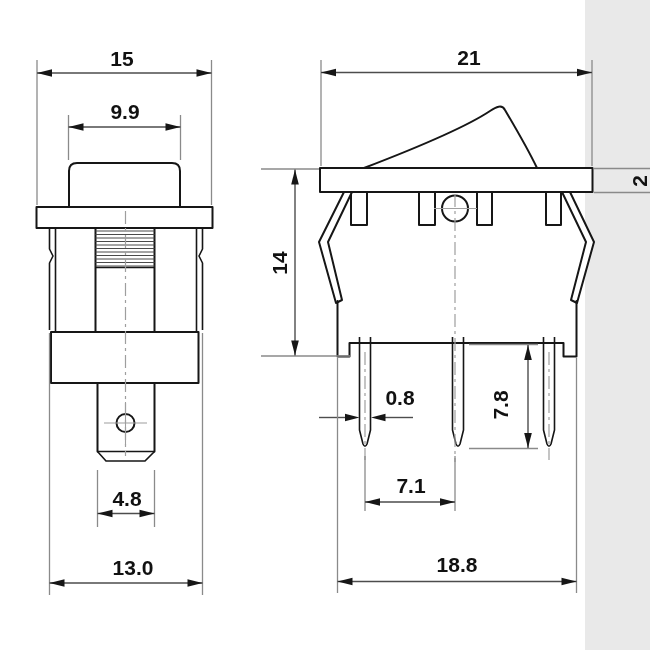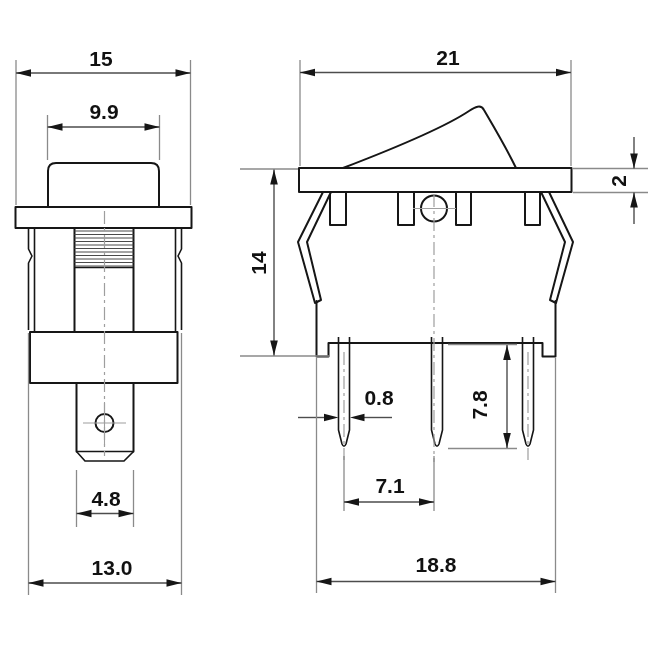--- a/index.html
+++ b/index.html
@@ -5,24 +5,25 @@
   :root{
     --c-bg:#ffffff;
     --c-obj:#161616;
     --c-dim:#4d4d4d;
     --c-ext:#8a8a8a;
     --c-cl:#9e9e9e;
     --c-txt:#111111;
   }
   html,body{margin:0;padding:0;background:#e9e9e9;}
   .canvas{
-    width:650px;height:650px;
+    width:564px;height:650px;
     background:var(--c-bg);
     position:relative;
     font-family:"Liberation Sans", sans-serif;
+    padding-left:21px;
   }
   svg{display:block;}
   .obj{fill:none;stroke:var(--c-obj);stroke-width:2;stroke-linejoin:round;stroke-linecap:round;}
   .obj-thin{fill:none;stroke:var(--c-obj);stroke-width:1.6;stroke-linejoin:round;}
   .objf{fill:#ffffff;stroke:var(--c-obj);stroke-width:2;stroke-linejoin:round;}
   .dim{fill:none;stroke:var(--c-dim);stroke-width:1.4;}
   .ext{fill:none;stroke:var(--c-ext);stroke-width:1.3;}
   .cl{fill:none;stroke:var(--c-cl);stroke-width:1.2;stroke-dasharray:13 4 3 4;}
   .cross{fill:none;stroke:var(--c-cl);stroke-width:1.1;}
   .hatch{fill:none;stroke:#4a4a4a;stroke-width:1;}

